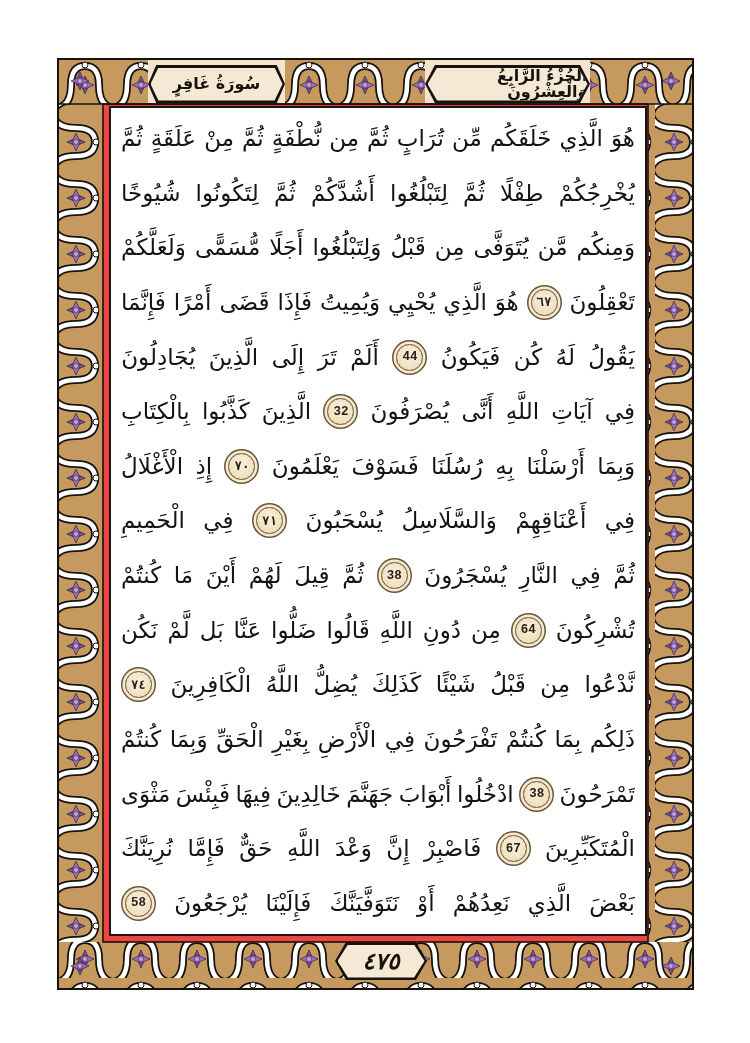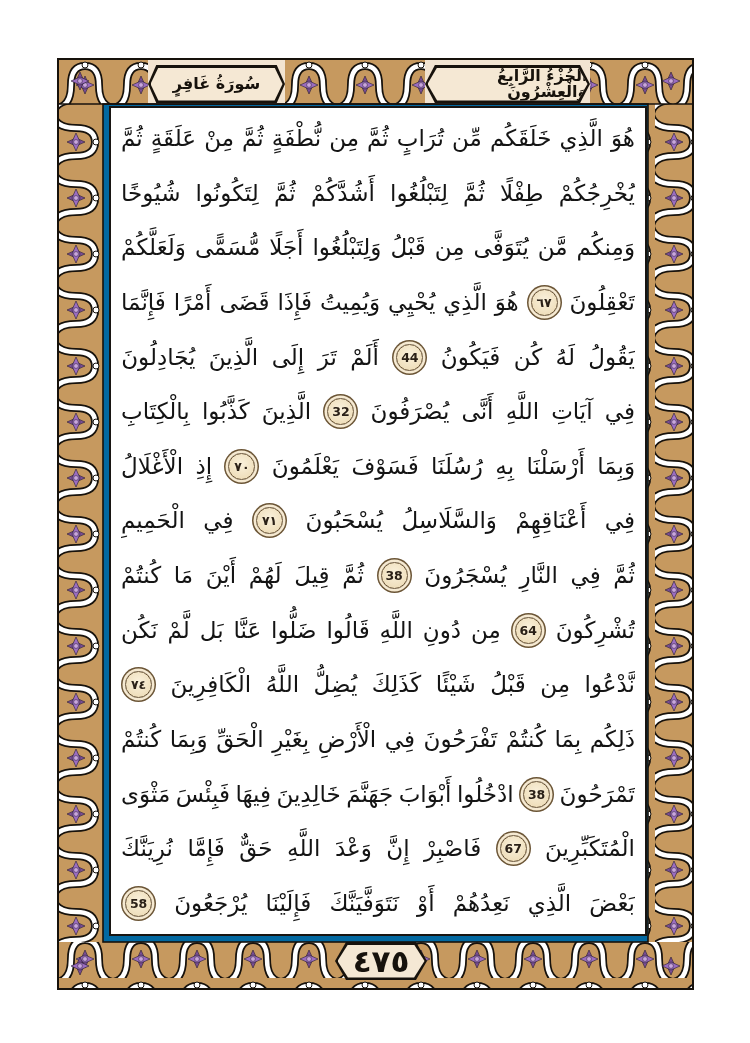--- a/index.html
+++ b/index.html
@@ -1,19 +1,19 @@
 <!DOCTYPE html>
 <html lang="ar" dir="rtl"><head>
 <meta charset="utf-8">
 <style>
   * { margin:0; padding:0; box-sizing:border-box; }
   body { width:750px; height:1043px; background:#ffffff; font-family:"DejaVu Sans", sans-serif; }
   .page { position:relative; width:750px; height:1043px; background:#ffffff; overflow:hidden; }
 
-  .frame { position:absolute; left:57px; top:58px; width:610px; height:932px; background:#0369a1; }
+  .frame { position:absolute; left:57px; top:58px; width:610px; height:932px; background:#ef4444; }
   .border-svg { position:absolute; left:0; top:0; width:637px; height:932px; display:block; }
 
   
   .cartouche { position:absolute; top:7px; height:38px; }
   .cartouche .oct-outer { position:absolute; inset:0;
      clip-path:polygon(6% 0%, 94% 0%, 100% 50%, 94% 100%, 6% 100%, 0% 50%);
      background:#17120c; }
   .cartouche .oct-inner { position:absolute; inset:2.5px;
      clip-path:polygon(6% 0%, 94% 0%, 100% 50%, 94% 100%, 6% 100%, 0% 50%);
      background:#f5e8d4; display:flex; align-items:center; justify-content:center; }
@@ -27,31 +27,31 @@
   .text-area { position:absolute; inset:4px 10px; display:flex; flex-direction:column;
      justify-content:space-between; direction:rtl; }
   .qline { display:flex; flex-direction:row; justify-content:space-between; align-items:center;
      height:53px; direction:rtl; overflow:hidden; }
   .word { white-space:nowrap; font-size:23px; color:#141414; line-height:1; }
   .rosette { flex:0 0 auto; width:27px; height:27px; border-radius:50%;
      background:radial-gradient(circle at 50% 40%, #faf1dc 0%, #eeddb9 80%);
      border:1.2px solid #6b5536;
      box-shadow:0 0 0 2.5px #f6ead2, 0 0 0 4px #6b5536;
      display:flex; align-items:center; justify-content:center;
-     font-size:12.5px; font-weight:bold; color:#2a2017; margin:0 4px; }
+     font-size:12.5px; font-weight:bold; color:#2a2017; margin:0 4px;font-family:Liberation Mono, monospace; }
 
   
   .page-num { position:absolute; left:278px; top:884px; width:92px; height:38px; }
   .page-num .oct-outer { position:absolute; inset:0;
      clip-path:polygon(12% 0%, 88% 0%, 100% 50%, 88% 100%, 12% 100%, 0% 50%);
      background:#17120c; }
   .page-num .oct-inner { position:absolute; inset:2.5px;
      clip-path:polygon(12% 0%, 88% 0%, 100% 50%, 88% 100%, 12% 100%, 0% 50%);
      background:#f5e8d4; display:flex; align-items:center; justify-content:center; }
-  .page-num .oct-inner span { font-size:31px; font-weight:bold; color:#17120c; line-height:1; }
+  .page-num .oct-inner span { font-size:23px; font-weight:bold; color:#17120c; line-height:1;font-style:italic; }
 </style>
 </head>
 <body>
 
 <div class="page">
   <div class="frame">
 
     <svg class="border-svg" viewBox="0 0 637 932" xmlns="http://www.w3.org/2000/svg" xmlns:xlink="http://www.w3.org/1999/xlink">
       <defs>
         <g id="flower">

